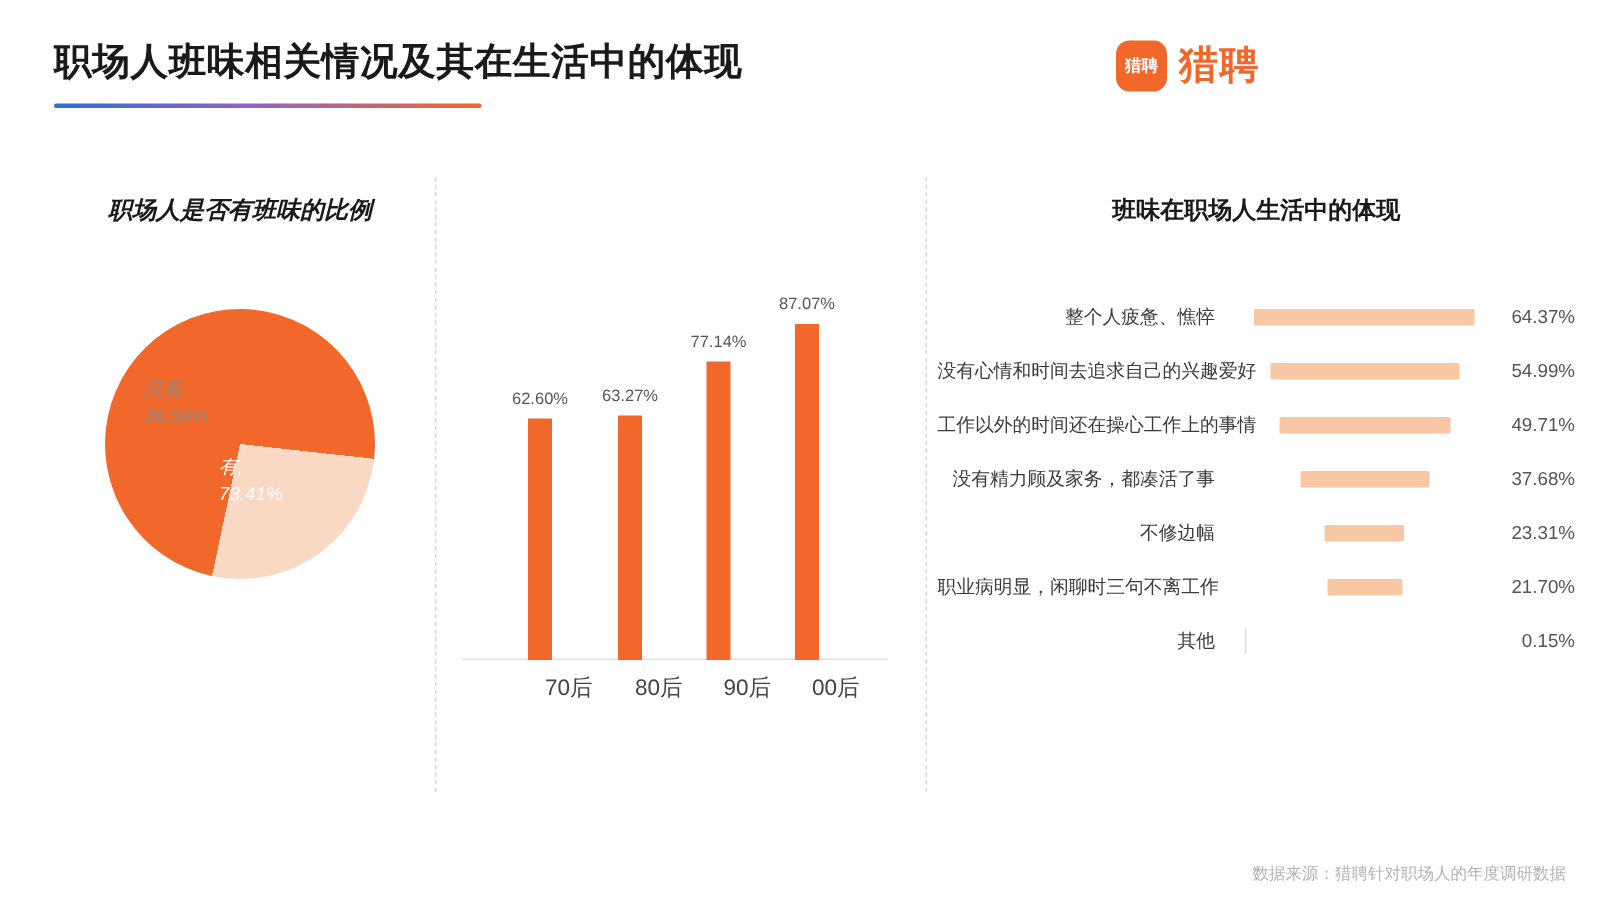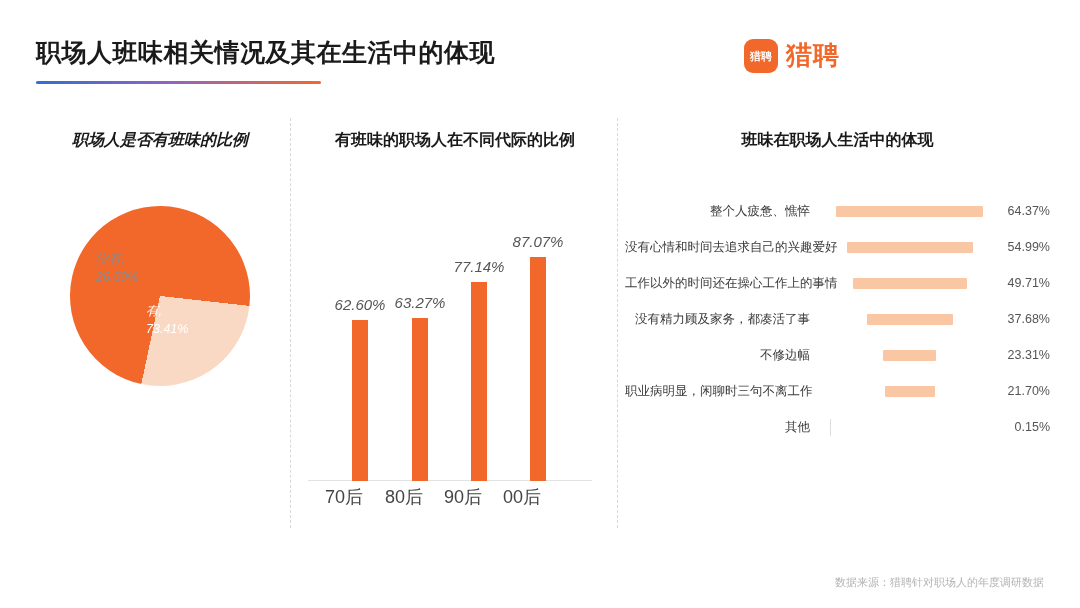--- a/index.html
+++ b/index.html
@@ -6,21 +6,21 @@
   body{
     width:1080px;height:608px;
     background:#ffffff;
     font-family:"Liberation Sans","DejaVu Sans",sans-serif;
     color:#333;
     position:relative;
     overflow:hidden;
   }
   
   .header{
-    position:absolute;left:0;top:16px;width:876px;height:92px;
+    position:absolute;left:0;top:4px;width:876px;height:92px;
   }
   .page-title{
     position:absolute;left:36px;top:20px;
     font-size:25px;font-weight:bold;color:#1a1a1a;letter-spacing:.5px;
   }
   .title-underline{
     position:absolute;left:36px;top:65px;width:285px;height:3px;
     background:linear-gradient(90deg,#2f6fd0 0%,#8e63c8 45%,#f2682a 100%);
     border-radius:2px;
   }
@@ -61,25 +61,25 @@
   .pie-lbl{position:absolute;text-align:left;line-height:1.45;font-size:12.5px;}
   .pie-lbl.major{color:#ffffff;left:76px;top:96px;}
   .pie-lbl.minor{color:#8a8a8a;left:26px;top:44px;}
 
   
   .vbar-area{position:relative;width:300px;height:330px;margin-top:34px;}
   .vbar-col{position:absolute;bottom:34px;width:16px;}
   .vbar{width:16px;background:#f2682a;position:absolute;bottom:0;}
   .vbar-val{
     position:absolute;width:70px;left:-27px;text-align:center;
-    font-size:15px;color:#555;font-style:italic;
+    font-size:11px;color:#555;
   }
   .vbar-cat{
-    position:absolute;bottom:-28px;width:70px;left:-27px;text-align:left;
-    font-size:18px;color:#444;
+    position:absolute;bottom:-28px;width:70px;left:-27px;text-align:right;
+    font-size:15px;color:#444;
   }
   .vbar-axis{
     position:absolute;left:8px;bottom:34px;width:284px;height:1px;background:#e2e2e2;
   }
 
   
   .hbar-area{position:relative;margin-top:42px;height:300px;}
   .hbar-row{position:relative;height:36px;display:flex;align-items:center;justify-content:space-between;}
   .hbar-label{
     width:185px;text-align:right;font-size:12.5px;color:#3a3a3a;
@@ -121,21 +121,20 @@
       <span>73.41%</span>
     </div>
     <div class="pie-lbl minor">
       <span>没有,</span><br>
       <span>26.59%</span>
     </div>
   </div>
 </div>
 
 <div class="panel" id="panel2">
-  <div class="panel-title">有班味的职场人在不同代际的比例</div>
   <div class="vbar-area">
     <div class="vbar-axis"></div>
 
     <div class="vbar-col" style="left:52px;">
       <div class="vbar" style="height:161px;"></div>
       <div class="vbar-val" style="bottom:168px;">62.60%</div>
       <div class="vbar-cat">70后</div>
     </div>
 
     <div class="vbar-col" style="left:112px;">

